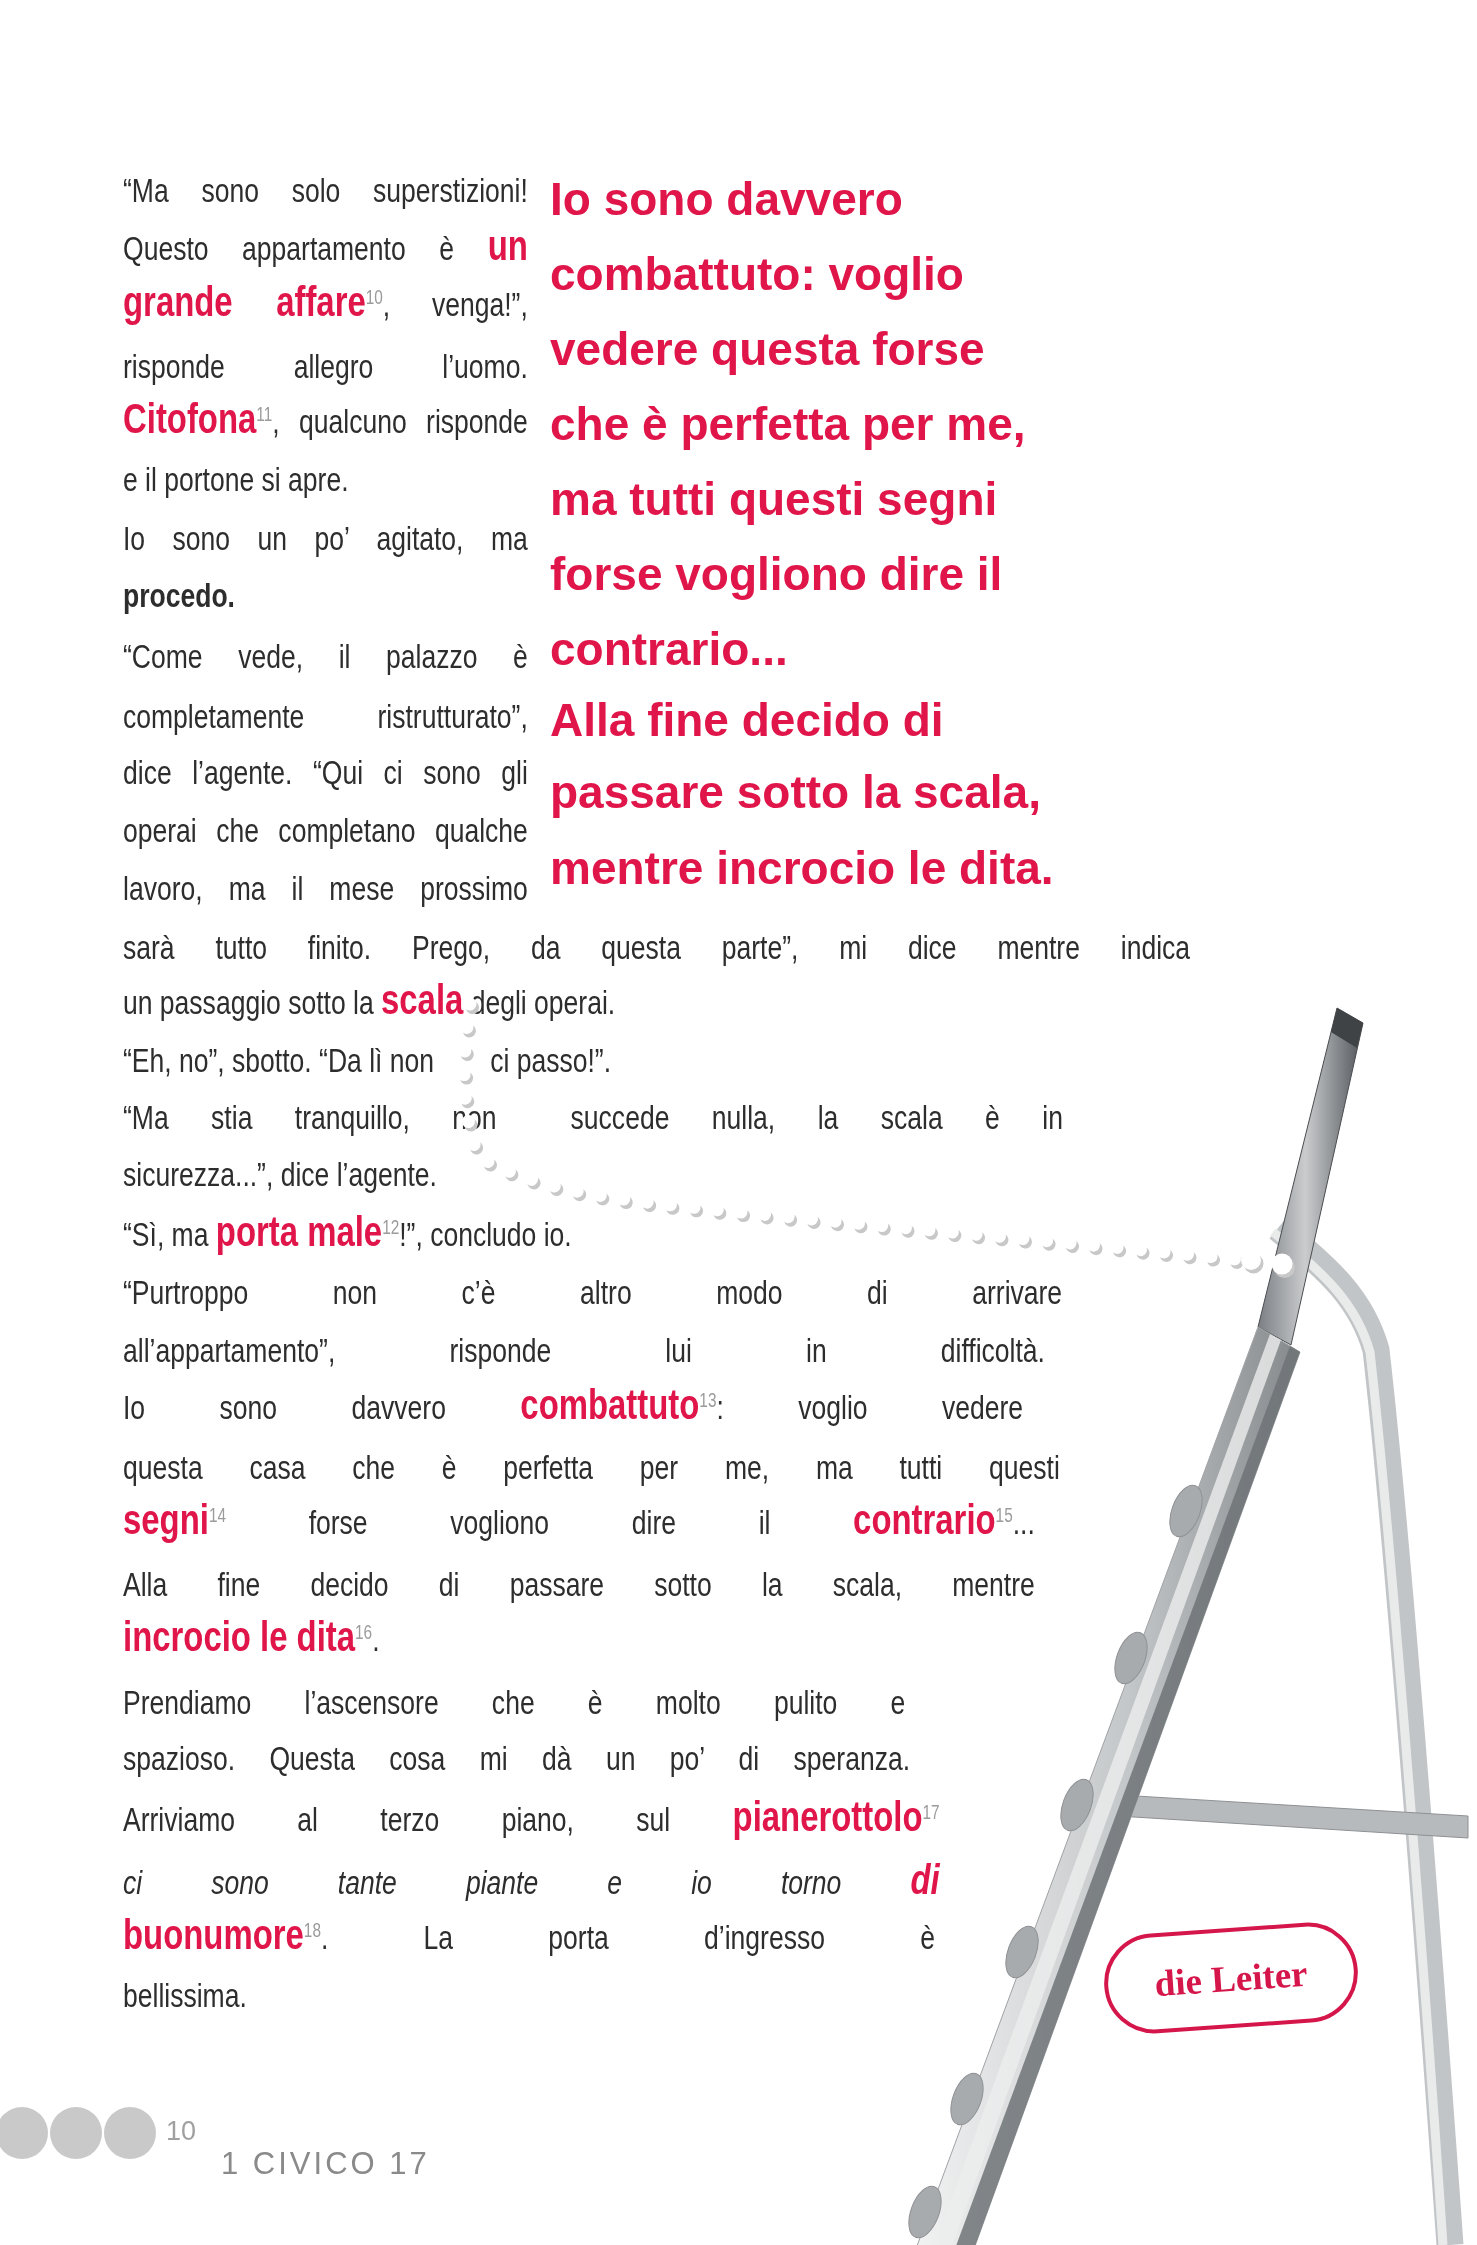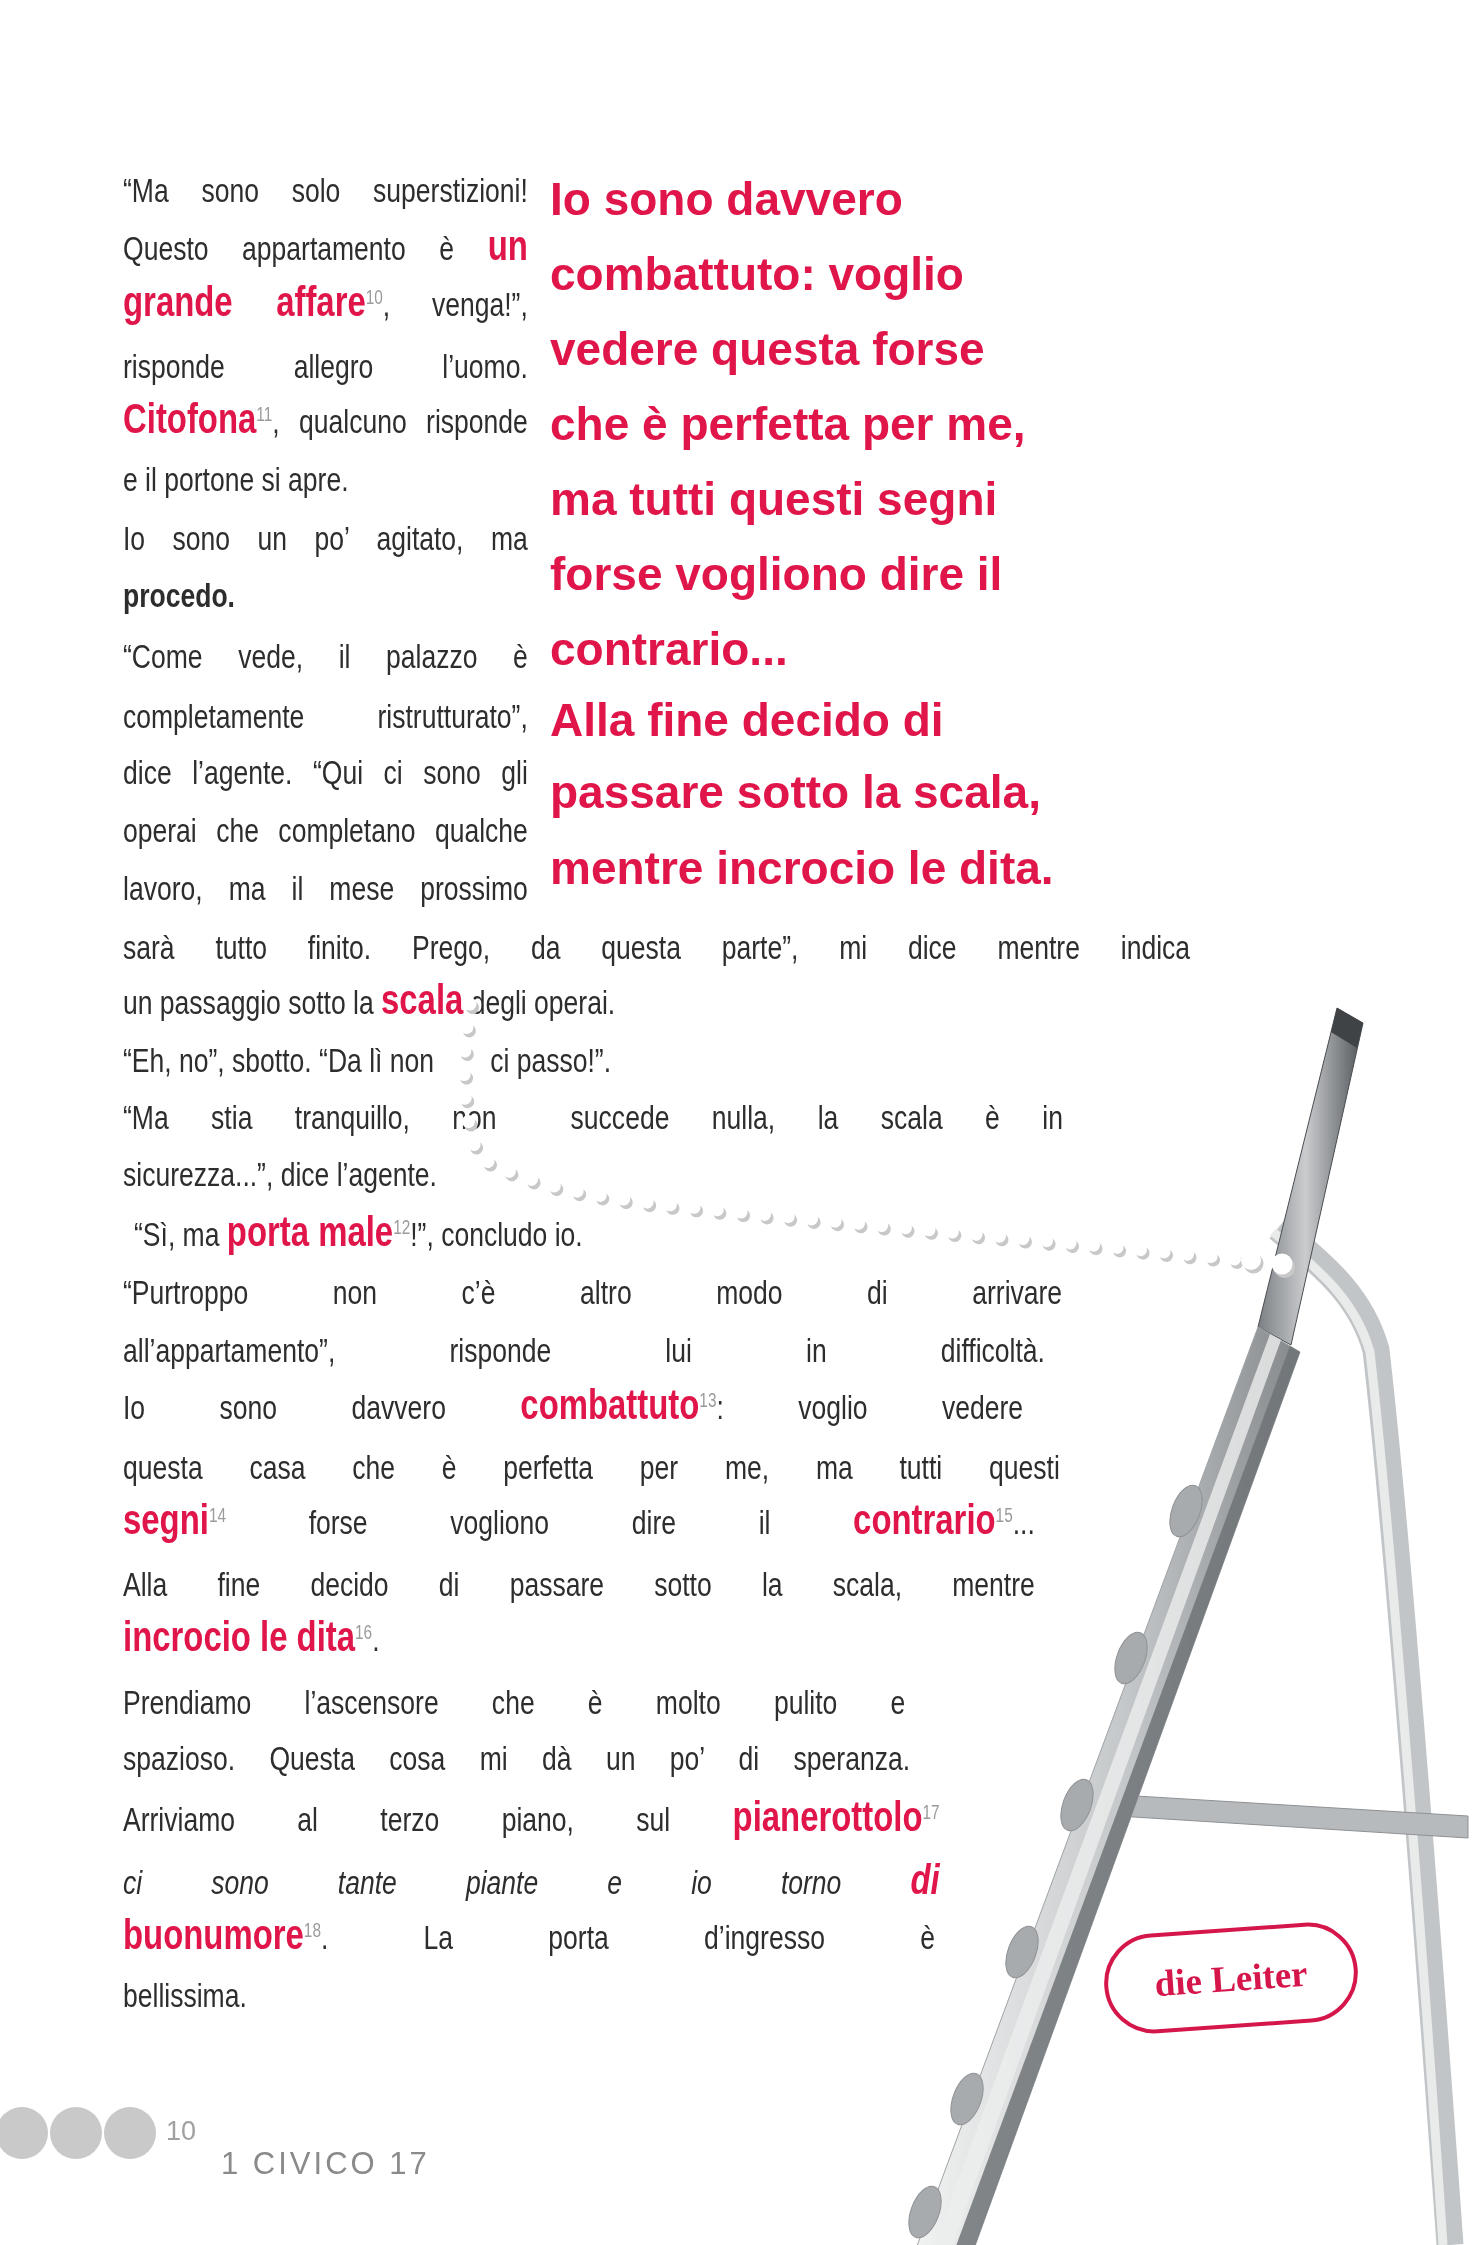--- a/index.html
+++ b/index.html
@@ -81,21 +81,21 @@
       </div>
       <div class="line" style="top: 929px; left: 123px;">
         <div class="ln just" style="width: 1368px;"><span class="sb">sarà tutto finito. Prego, da questa parte”, mi dice mentre indica</span></div>
       </div>
       <div class="line" style="top: 977px; left: 123px;"><div class="ln"><span class="sb">un passaggio sotto la </span><span class="sp">scala</span><span class="sb"> degli operai.</span></div></div>
       <div class="line" style="top: 1042px; left: 123px;"><div class="ln"><span class="sb">“Eh, no”, sbotto. “Da lì non</span><span class="sg" style="width: 72px;"></span><span class="sb">ci passo!”.</span></div></div>
       <div class="line" style="top: 1099px; left: 123px;">
         <div class="ln just" style="width: 1205px;"><span class="sb">“Ma stia tranquillo, non</span><span class="sg" style="width: 95px;"></span><span class="sb">succede nulla, la scala è in</span></div>
       </div>
       <div class="line" style="top: 1156px; left: 123px;"><div class="ln"><span class="sb">sicurezza...”, dice l’agente.</span></div></div>
-      <div class="line" style="top: 1209px; left: 123px; margin-left: 11px;"><div class="ln"><span class="sb">“Sì, ma </span><span class="sp">porta male</span><span class="ss">12</span><span class="sb">!”, concludo io.</span></div></div>
+      <div class="line" style="top: 1209px; left: 123px;"><div class="ln"><span class="sb">“Sì, ma </span><span class="sp">porta male</span><span class="ss">12</span><span class="sb">!”, concludo io.</span></div></div>
       <div class="line" style="top: 1274px; left: 123px;">
         <div class="ln just" style="width: 1204px;"><span class="sb">“Purtroppo non c’è altro modo di arrivare</span></div>
       </div>
       <div class="line" style="top: 1332px; left: 123px;">
         <div class="ln just" style="width: 1182px;"><span class="sb">all’appartamento”, risponde lui in difficoltà.</span></div>
       </div>
       <div class="line" style="top: 1382px; left: 123px;">
         <div class="ln just" style="width: 1154px;"><span class="sb">Io sono davvero </span><span class="sp">combattuto</span><span class="ss">13</span><span class="sb">: voglio vedere</span></div>
       </div>
       <div class="line" style="top: 1449px; left: 123px;">

